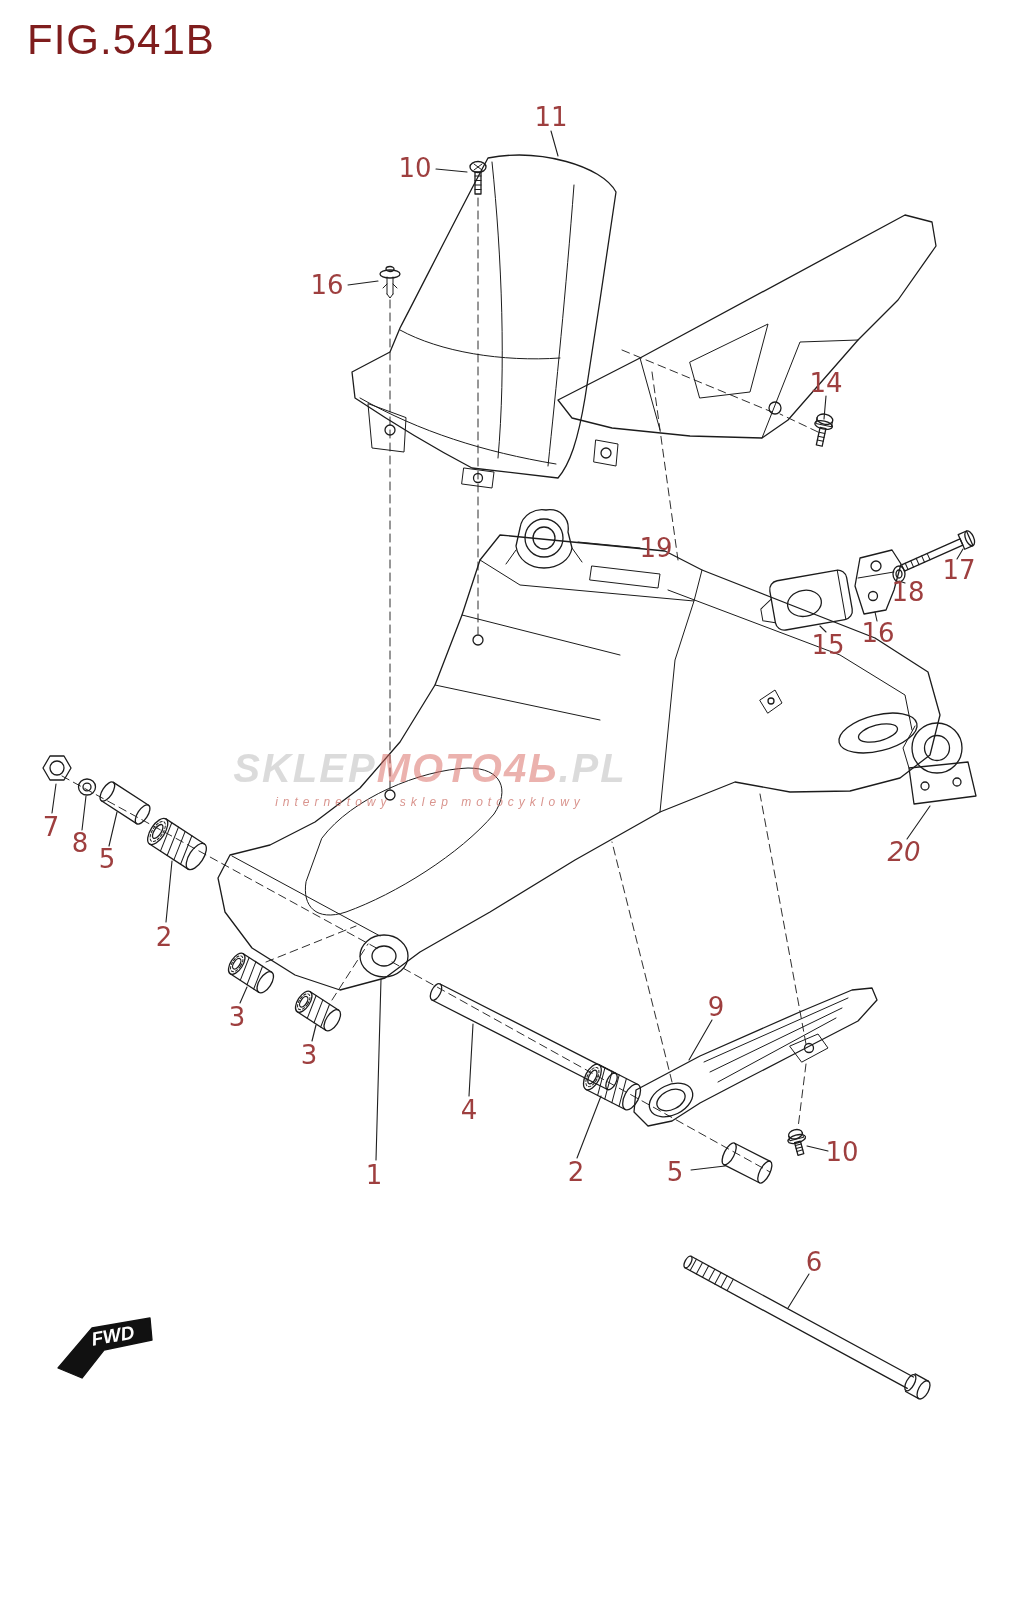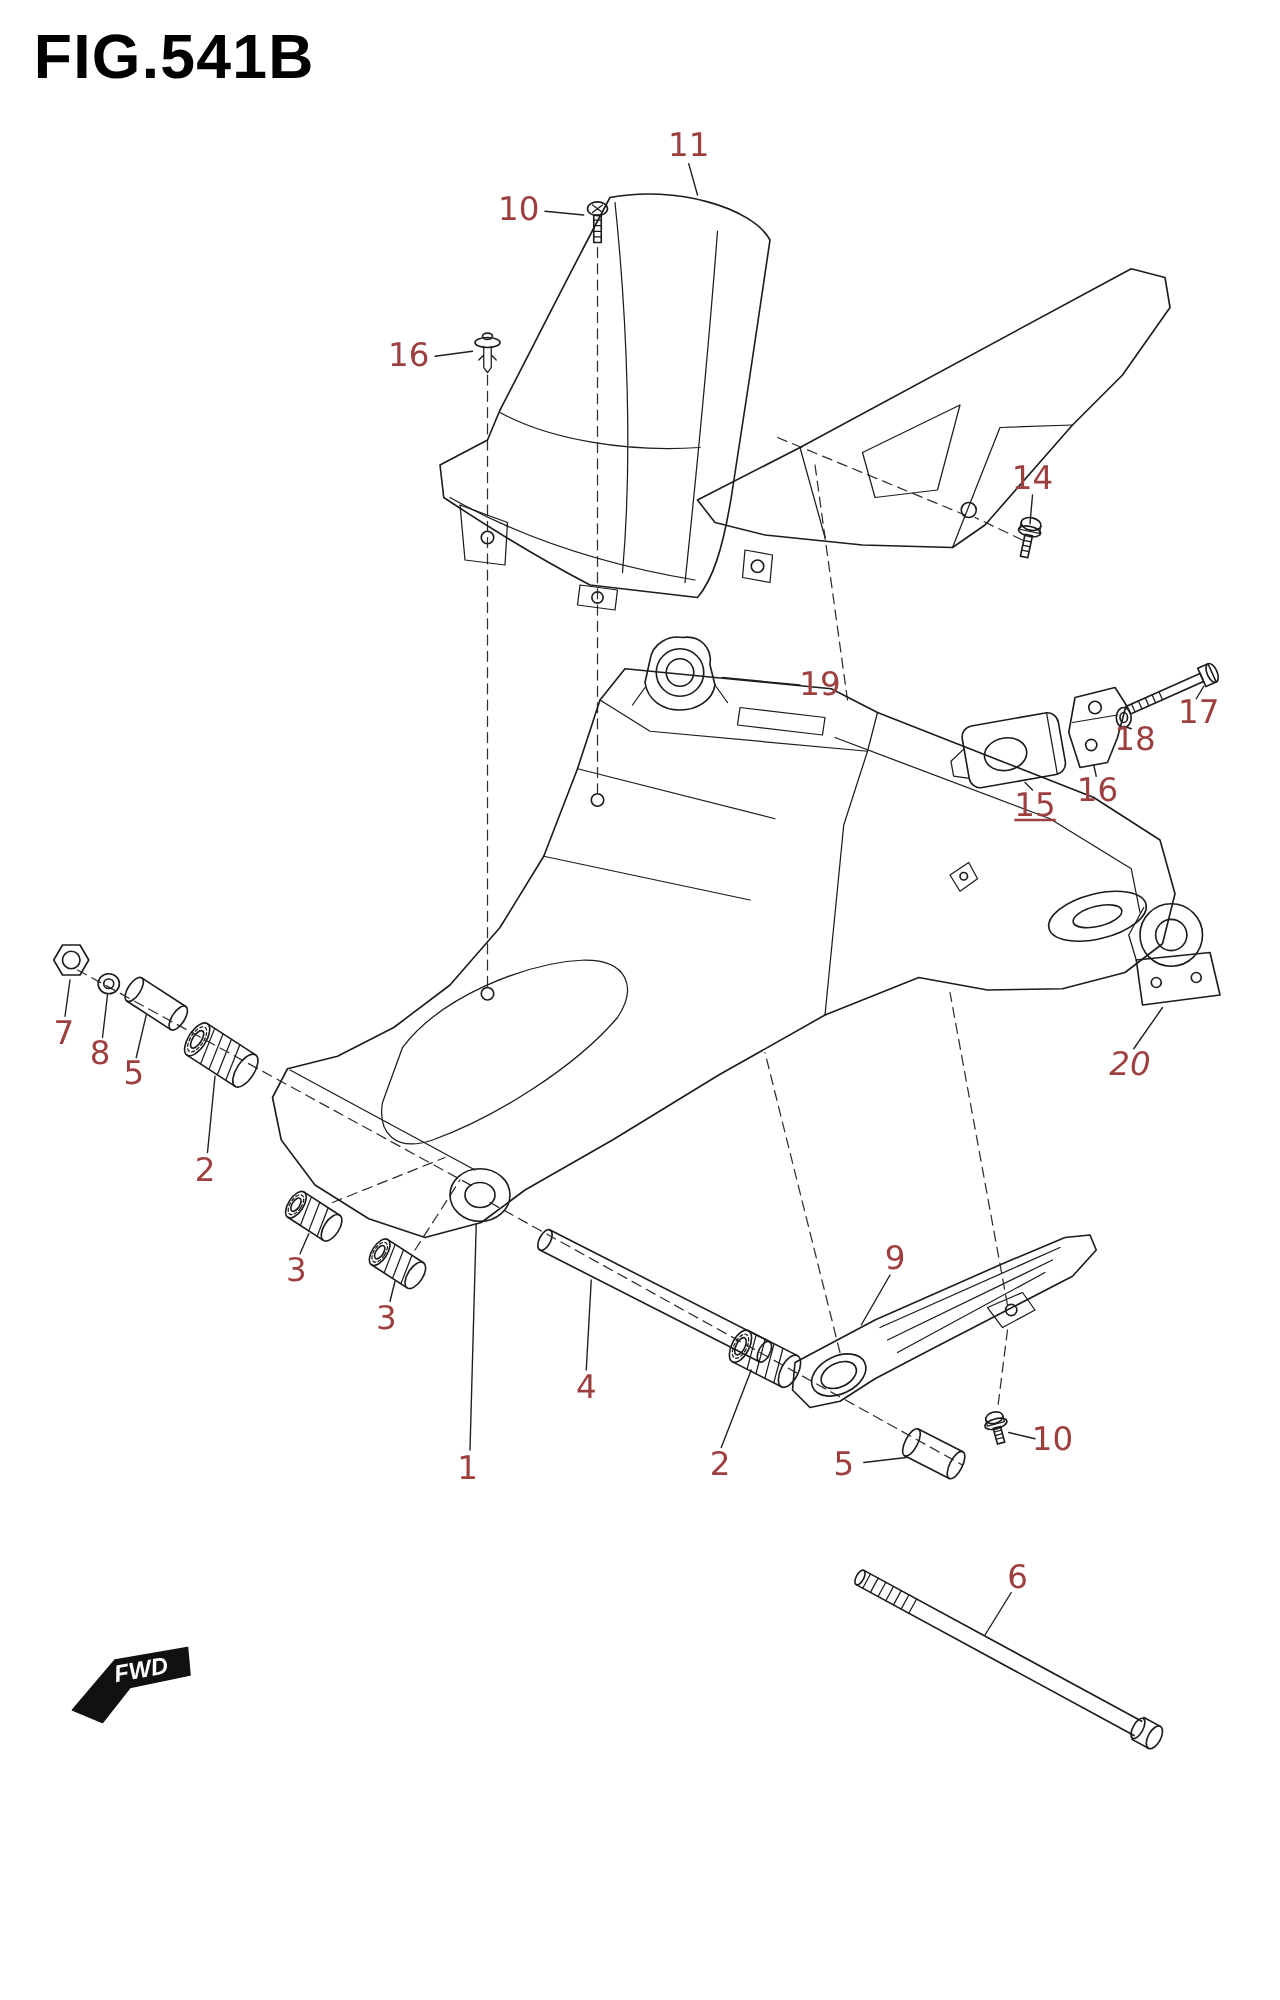--- a/index.html
+++ b/index.html
@@ -1,19 +1,19 @@
 <!DOCTYPE html>
 <html style="--callout: #9e3f3f;"><head>
 <meta charset="utf-8">
 <style>
   *{margin:0;padding:0;box-sizing:border-box}
   html,body{width:1024px;height:1600px;background:#ffffff;font-family:"Liberation Sans",sans-serif;position:relative;overflow:hidden}
   #stage{position:absolute;left:0;top:0;width:1024px;height:1600px}
   svg{position:absolute;left:0;top:0}
-  .title{position:absolute;left:27px;top:16px;font-size:50px;font-weight:700;color:#000000;letter-spacing:1px}
+  .title{position:absolute;left:27px;top:16px;font-size:42px;font-weight:400;color:#7f1d1d;letter-spacing:1px}
   .callout{position:absolute;transform:translate(-50%,-50%);font-family:"DejaVu Sans",sans-serif;font-size:26px;font-weight:400;color:var(--callout,#9e3f3f);white-space:nowrap}
   .footer{position:absolute;left:28px;top:1496px;color:#2c2c2c;font-size:17px;letter-spacing:.4px}
   .footer div{margin-bottom:12px}
   .watermark{position:absolute;left:150px;top:746px;width:560px;text-align:center;pointer-events:none}
   .wm-main{font-size:40px;font-weight:700;font-style:italic;letter-spacing:2px;opacity:.5;white-space:nowrap}
   .wm-gray{color:#b9b9b9}
   .wm-red{color:#d9675f}
   .wm-tagline{margin-top:4px;font-size:12px;font-style:italic;letter-spacing:5px;color:#d07a72;opacity:.8}
   .dash{stroke-dasharray:8,5;stroke-width:1;stroke:#2f2f2f}
   .leader{stroke-width:1.1;stroke:#1f1f1f}
@@ -264,33 +264,37 @@
       </g>
 
       <g>
         <polygon points="58,1368 92,1328 150,1318 152,1340 104,1350 82,1378" fill="#111111" stroke="#111111"></polygon>
         <text x="114" y="1342" transform="rotate(-10 114 1342)" fill="#ffffff" stroke="none" font-family="Liberation Sans, sans-serif" font-size="19" font-weight="bold" font-style="italic" text-anchor="middle">FWD</text>
       </g>
 
     </g>
   </svg>
 
+  <div class="watermark">
+    <div class="wm-main"><span class="wm-gray">SKLEP</span><span class="wm-red">MOTO4Ь</span><span class="wm-gray">.PL</span></div>
+    <div class="wm-tagline">internetowy sklep motocyklowy</div>
+  </div>
 
   <div class="title">FIG.541B</div>
 
   <div id="callout-layer">
       <span class="callout" style="left: 551px; top: 117px;">11</span>
       <span class="callout" style="left: 415px; top: 168px;">10</span>
       <span class="callout" style="left: 327px; top: 285px;">16</span>
       <span class="callout" style="left: 826px; top: 383px;">14</span>
       <span class="callout" style="left: 656px; top: 548px;">19</span>
       <span class="callout" style="left: 959px; top: 570px;">17</span>
       <span class="callout" style="left: 908px; top: 592px;">18</span>
       <span class="callout" style="left: 878px; top: 633px;">16</span>
-      <span class="callout" style="left: 828px; top: 645px; text-decoration: underline;">15</span>
+      <span class="callout" style="left: 828px; top: 645px;">15</span>
       <span class="callout" style="left: 51px; top: 827px;">7</span>
       <span class="callout" style="left: 80px; top: 843px;">8</span>
       <span class="callout" style="left: 107px; top: 859px;">5</span>
       <span class="callout" style="left: 164px; top: 937px;">2</span>
       <span class="callout" style="left: 237px; top: 1017px;">3</span>
       <span class="callout" style="left: 309px; top: 1055px;">3</span>
       <span class="callout" style="left: 374px; top: 1175px;">1</span>
       <span class="callout" style="left: 469px; top: 1110px;">4</span>
       <span class="callout" style="left: 576px; top: 1172px;">2</span>
       <span class="callout" style="left: 716px; top: 1007px;">9</span>

